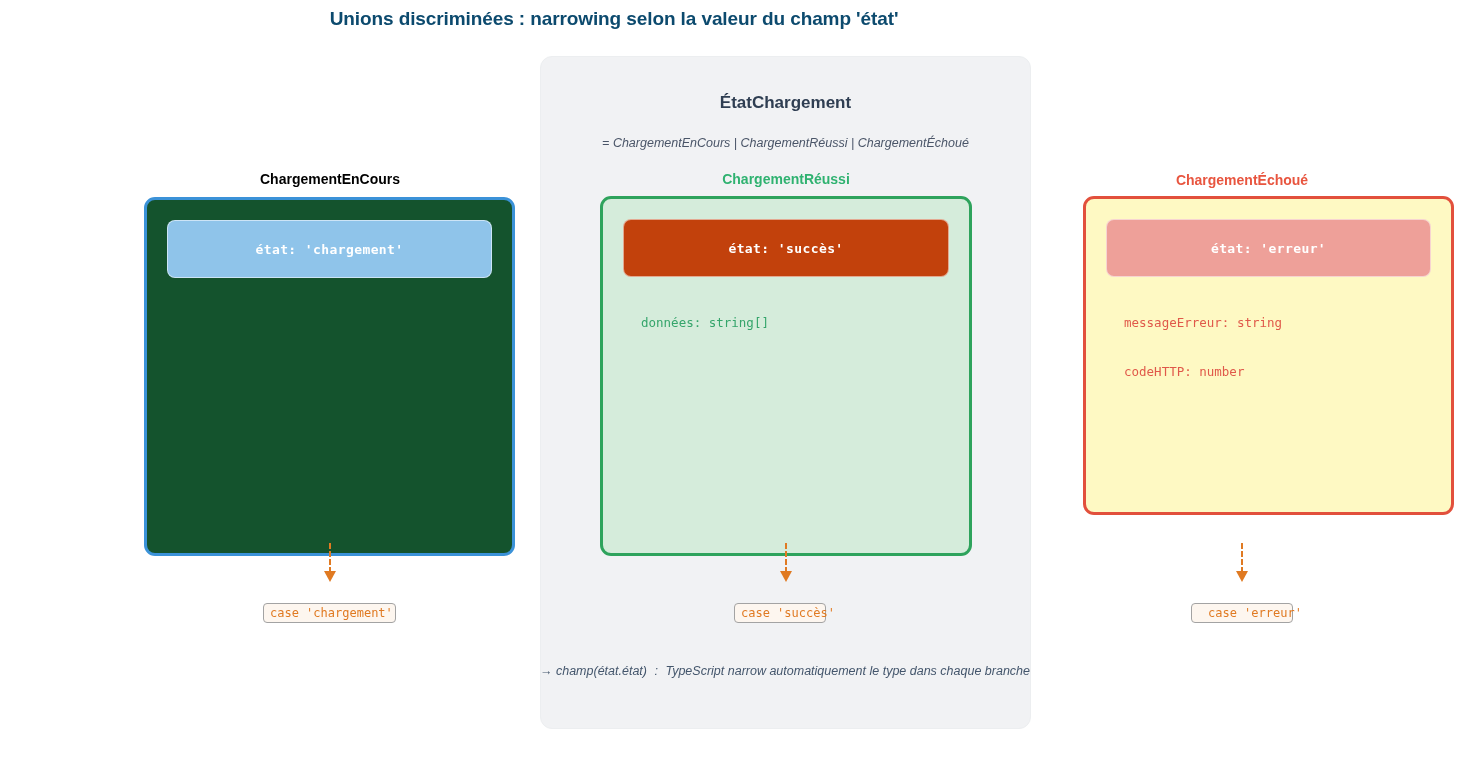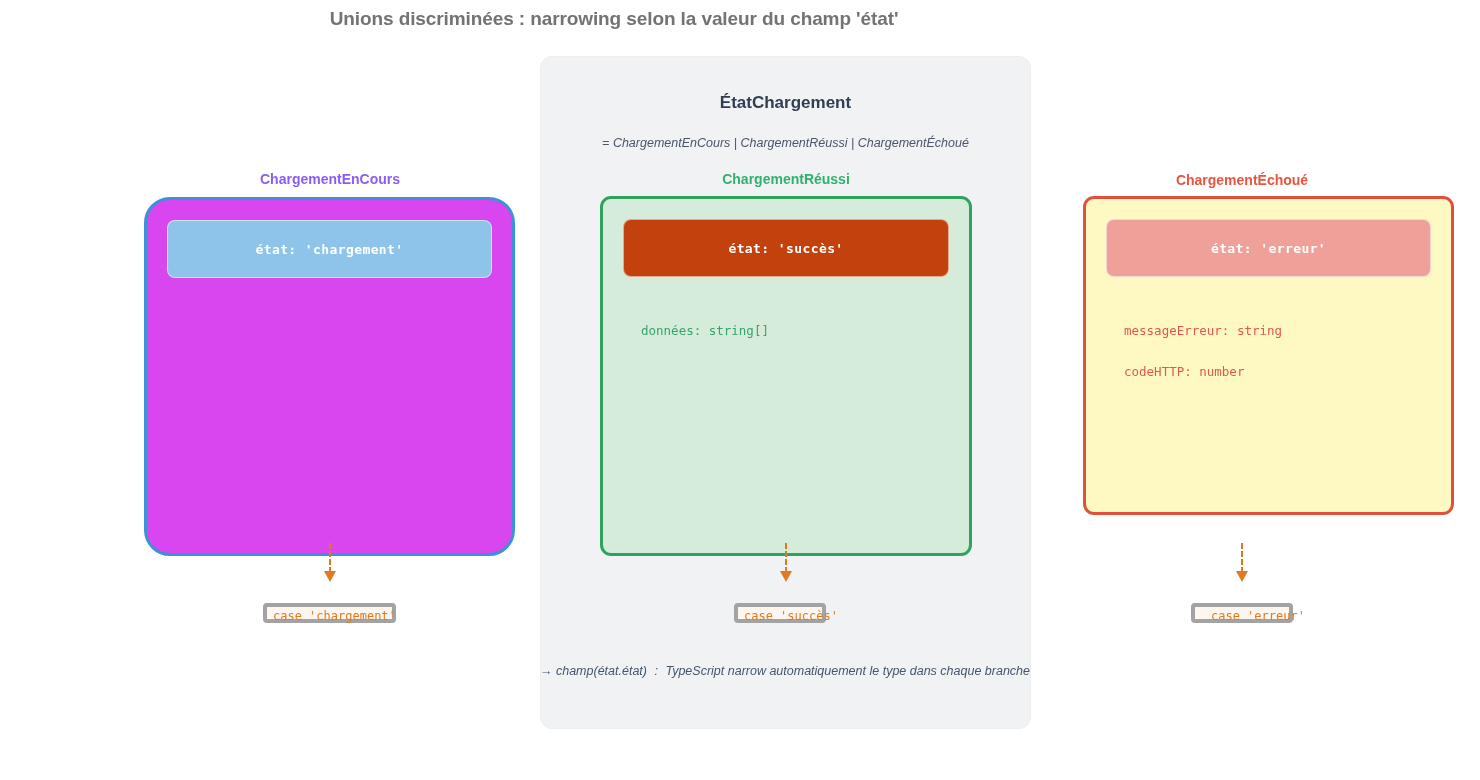--- a/index.html
+++ b/index.html
@@ -17,21 +17,21 @@
 
   
   .page-title {
     position: absolute;
     top: 8px;
     left: 0;
     width: 1228px;
     text-align: center;
     font-size: 19px;
     font-weight: bold;
-    color: #737373;
+    color: #0c4a6e;
     letter-spacing: -0.1px;
   }
 
   
   .union-panel {
     position: absolute;
     left: 540px;
     top: 56px;
     width: 491px;
     height: 673px;
@@ -62,37 +62,36 @@
   }
 
   
   .member-title {
     position: absolute;
     text-align: center;
     font-size: 14px;
     font-weight: bold;
     white-space: nowrap;
   }
-  .member-title.blue  { left: 145px; top: 171px; width: 370px; color: #8b5cf6; text-align: center; }
+  .member-title.blue  { left: 145px; top: 171px; width: 370px; color: #000000; text-align: center; }
   .member-title.green { left: 601px; top: 171px; width: 370px; color: #2fb270; }
   .member-title.red   { left: 1057px; top: 172px; width: 370px; color: #e8553f; }
 
   
   .member-card {
     position: absolute;
     box-sizing: border-box;
     border-radius: 11px;
     border-style: solid;
   }
   .member-card.blue {
     left: 144px; top: 197px; width: 371px; height: 359px;
-    background: #d946ef;
+    background: #14532d;
     border-color: #3b92d8;
     border-width: 3px;
-    border-radius: 26px;
   }
   .member-card.green {
     left: 600px; top: 196px; width: 372px; height: 360px;
     background: #d5ecdb;
     border-color: #2ea35c;
     border-width: 3px;
   }
   .member-card.red {
     left: 1083px; top: 196px; width: 371px; height: 319px;
     background: #fef9c3;
@@ -127,21 +126,21 @@
   
   .field {
     position: absolute;
     left: 38px;
     font-family: "DejaVu Sans Mono", monospace;
     font-size: 12.5px;
     white-space: nowrap;
   }
   .green .field { color: #35a56b; }
   .red   .field { color: #e0594a; }
-  .field.row0 { top: 116px; margin-top: 8px; }
+  .field.row0 { top: 116px; }
   .field.row1 { top: 165px; }
 
   
   .arrow {
     position: absolute;
     width: 2px;
     top: 543px;
     height: 30px;
     border-left: 2px dashed #e07a22;
   }
@@ -162,21 +161,21 @@
   .arrow-head.a3 { left: 1236px; }
 
   
   .case-pill {
     position: absolute;
     top: 603px;
     height: 20px;
     line-height: 19px;
     padding: 0 6px;
     box-sizing: border-box;
-    border: 4px solid #a3a3a3;
+    border: 1px solid #a3a3a3;
     border-radius: 4px;
     background: #fdf6ef;
     color: #e07a22;
     font-family: "DejaVu Sans Mono", monospace;
     font-size: 12px;
     white-space: nowrap;
     text-align: center;
   }
   .case-pill.c1 { left: 263px; width: 133px; }
   .case-pill.c2 { left: 734px; width: 92px; }

